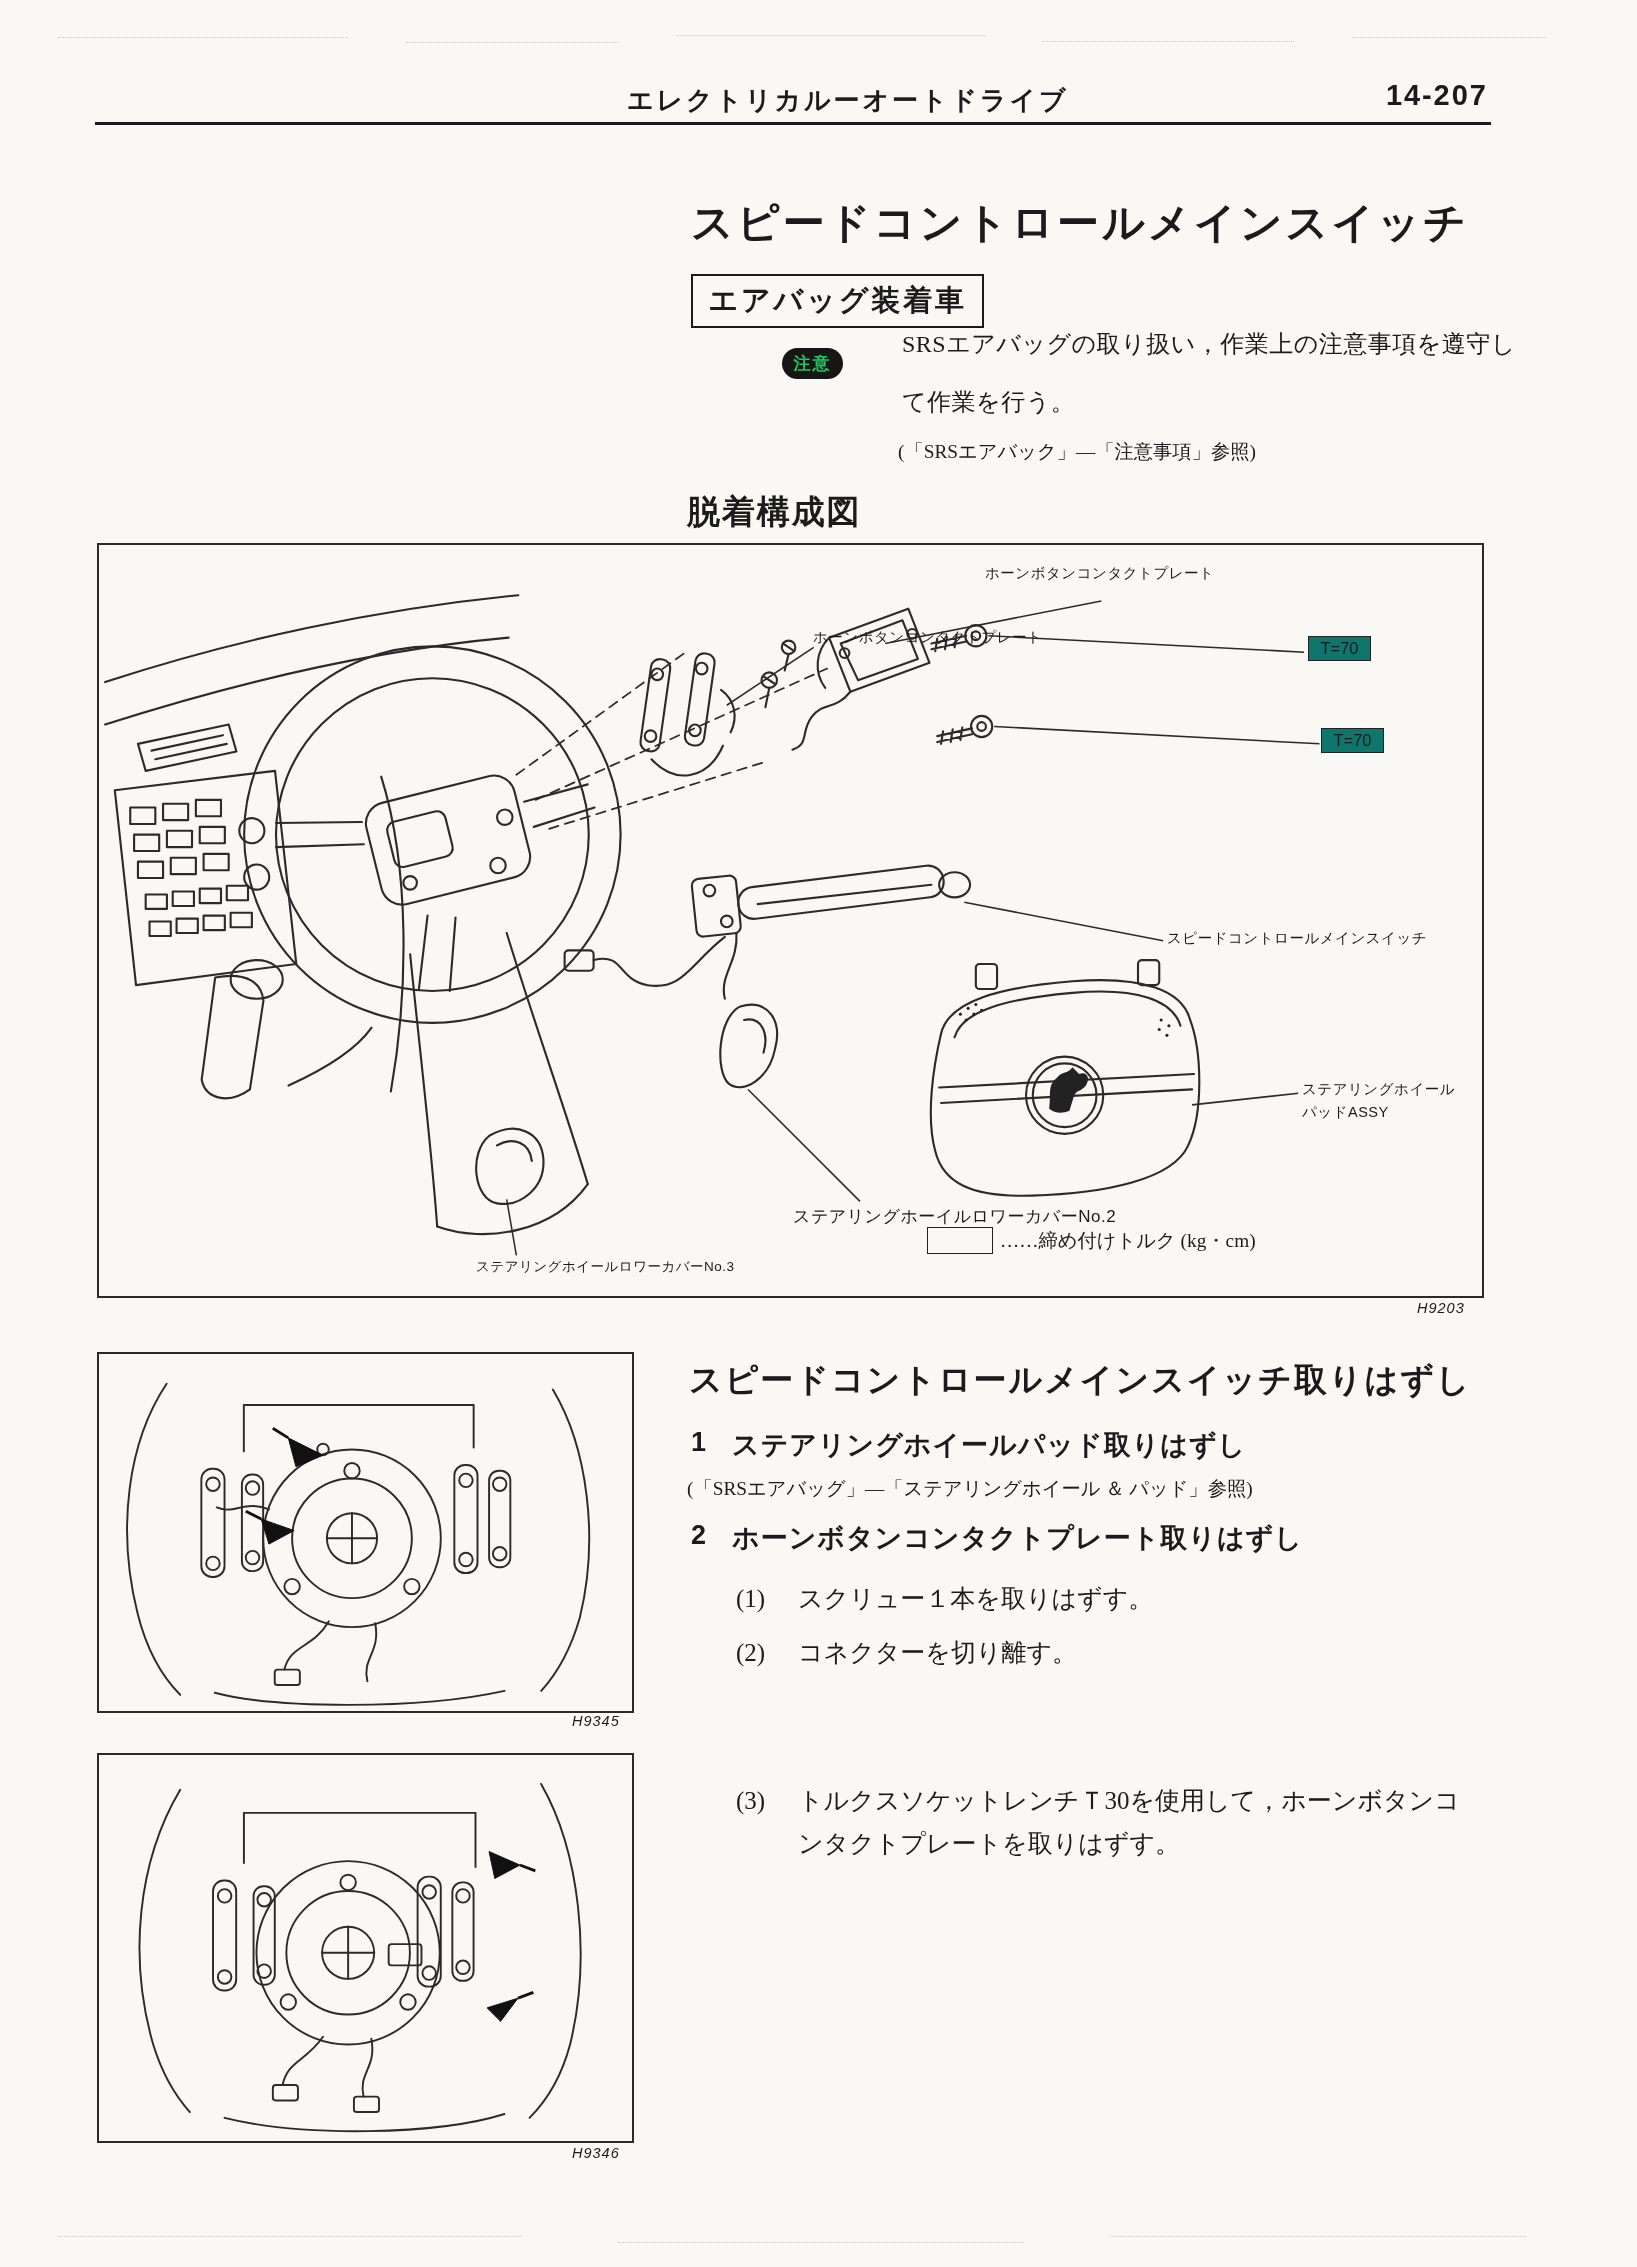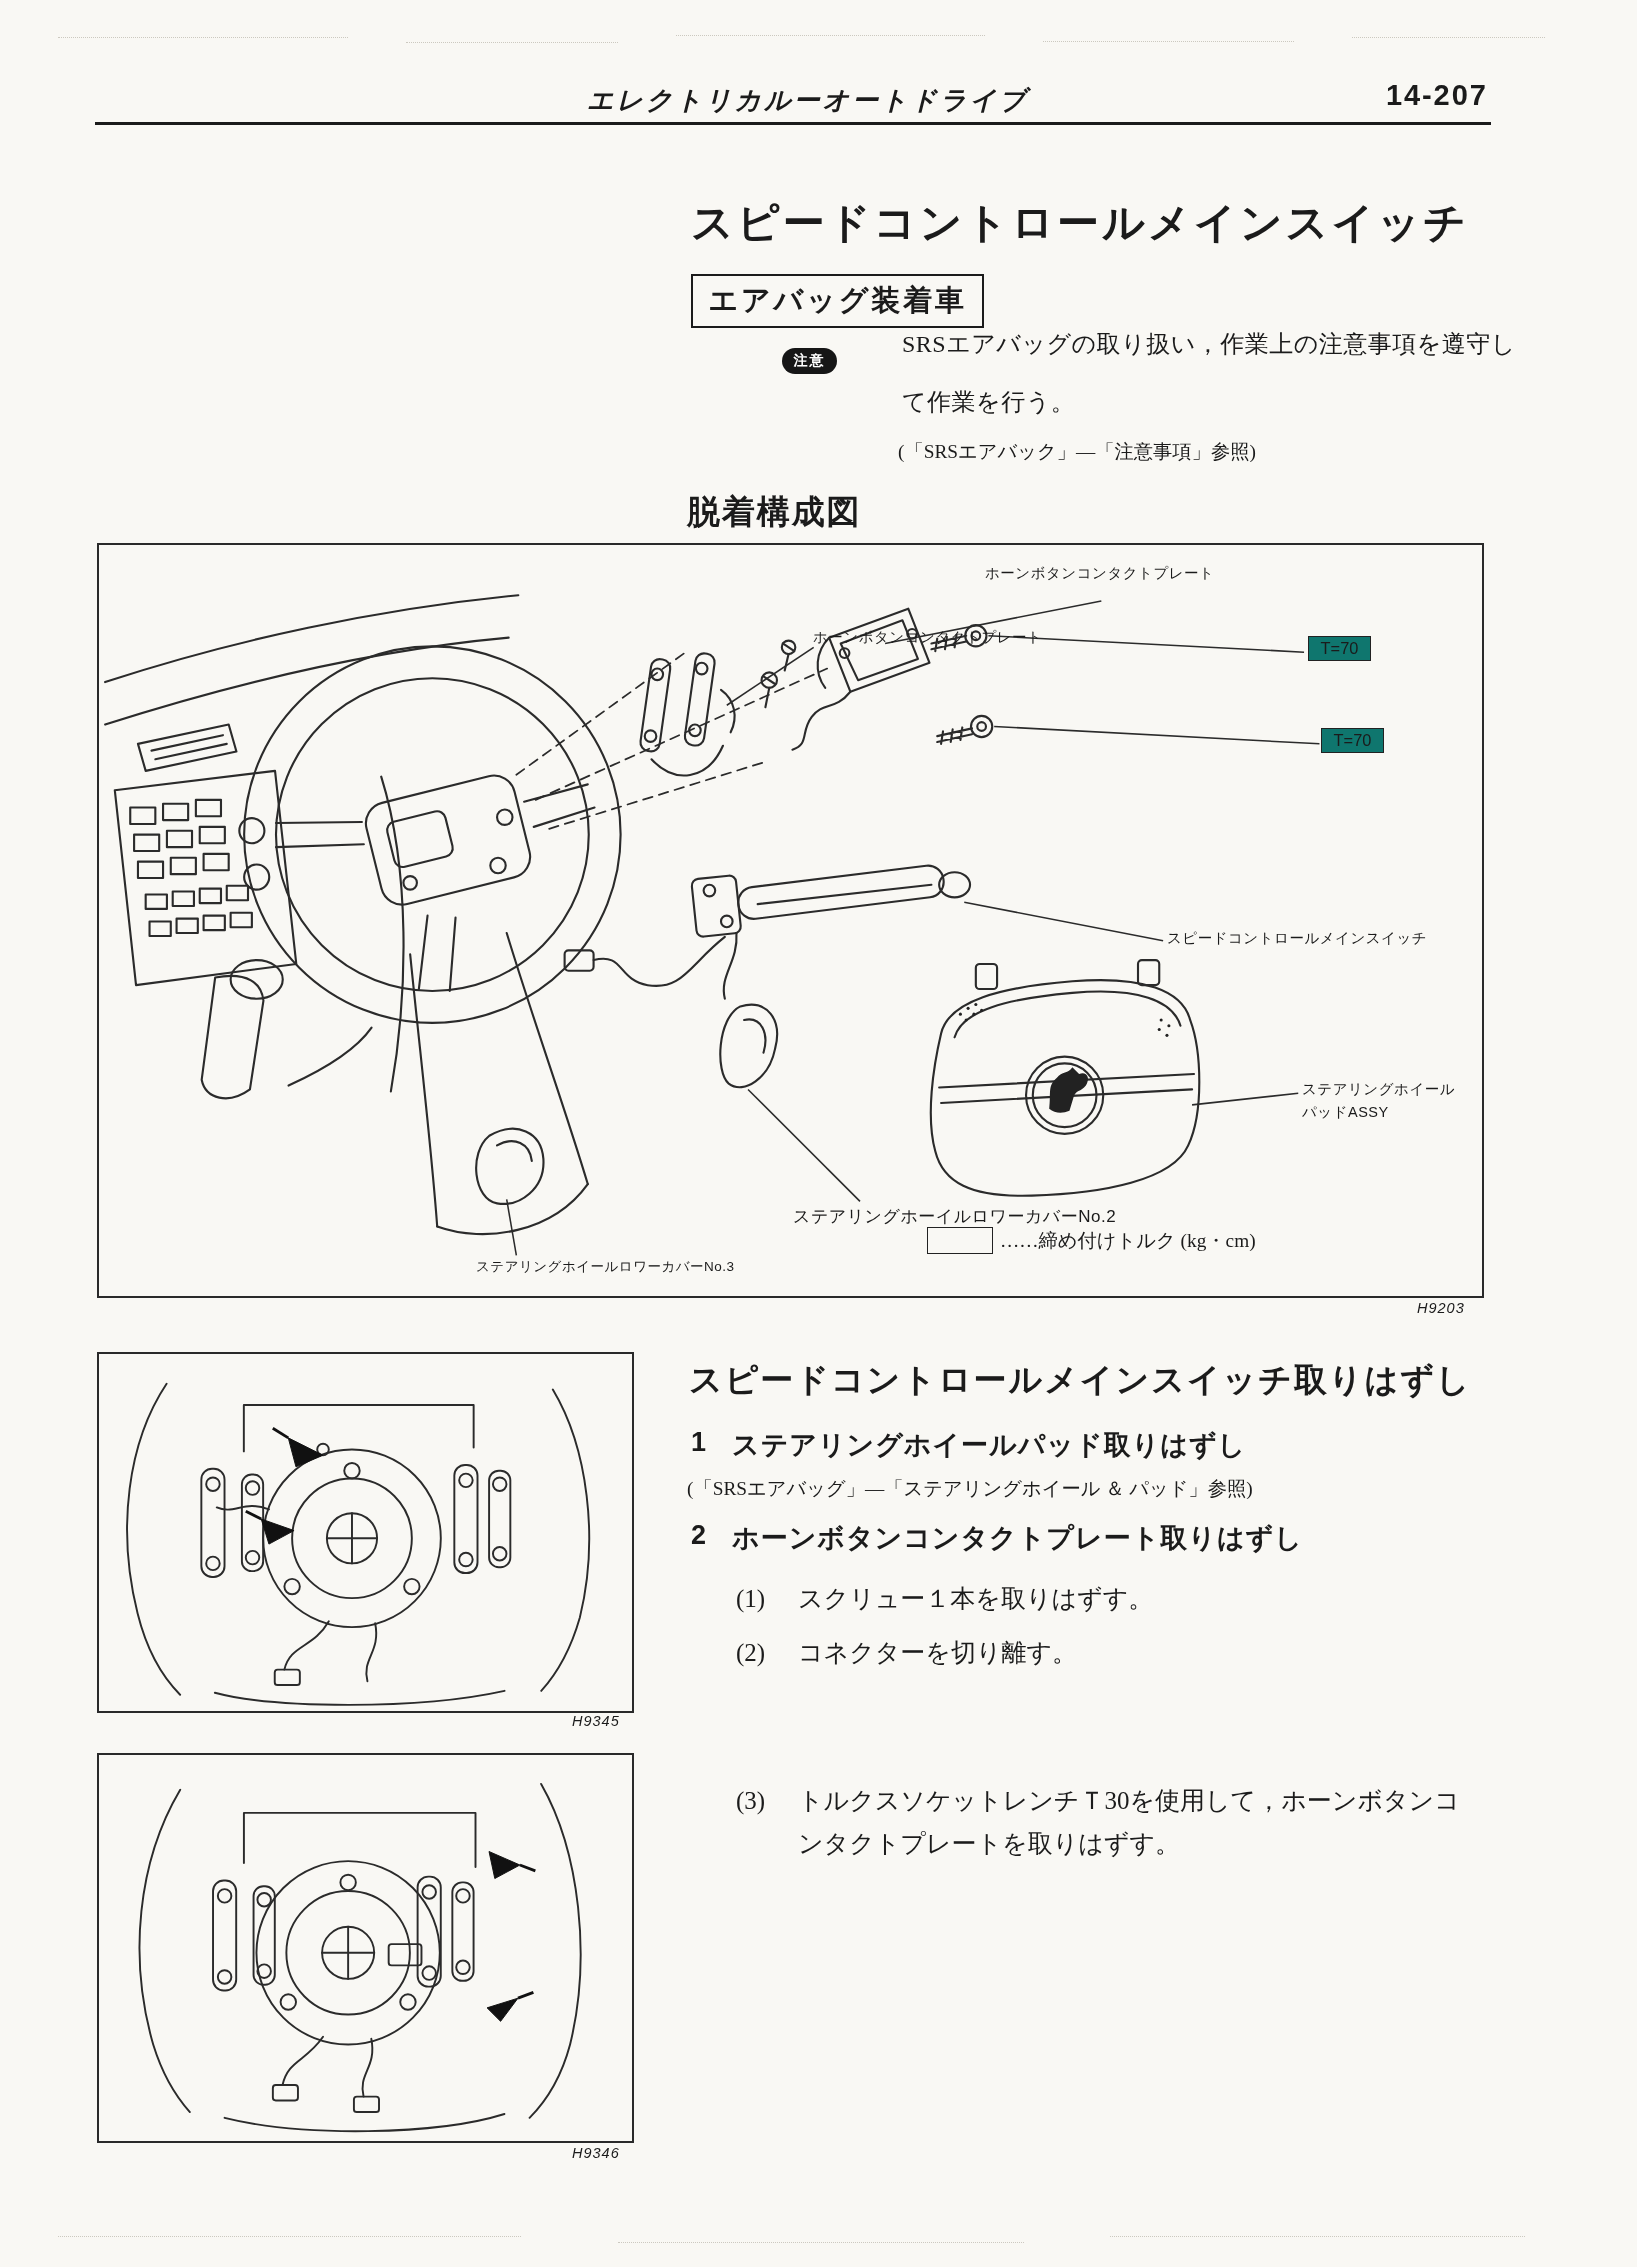--- a/index.html
+++ b/index.html
@@ -1,27 +1,27 @@
 <!DOCTYPE html>
 <html lang="ja"><head>
 <meta charset="utf-8">
 <style>
   html,body{margin:0;padding:0;background:#f9f8f4;}
   .page{position:relative;width:1638px;height:2267px;background:#f9f8f4;color:#1b1b1b;
         font-family:"Liberation Sans","DejaVu Sans",sans-serif;overflow:hidden;}
   .serif{font-family:"Liberation Serif","DejaVu Serif",serif;}
   .noise-seg{position:absolute;height:0;border-top:1.9px dotted #ccc9c0;}
-  .header-title{position:absolute;left:587px;top:83px;font-size:26px;font-weight:bold;letter-spacing:2.9px;font-style:italic;}
+  .header-title{position:absolute;left:627px;top:83px;font-size:26px;font-weight:bold;letter-spacing:2.9px;}
   .page-number{position:absolute;left:1386px;top:79px;font-size:29px;font-weight:bold;letter-spacing:1.9px;}
   .header-rule{position:absolute;left:95px;top:122px;width:1396px;height:2.9px;background:#1b1b1b;}
   .main-title{position:absolute;left:691px;top:195px;font-size:42px;font-weight:bold;letter-spacing:2.9px;}
   .variant-box{position:absolute;left:691px;top:274px;border:2.9px solid #1b1b1b;padding:4.8px 15.4px;
                font-size:29px;font-weight:bold;letter-spacing:2.9px;}
-  .caution-badge{position:absolute;left:782px;top:348px;background:#161616;color:#ffffff;border-radius:15.4px;
-                 padding:3.9px 11.6px;font-size:14px;font-weight:bold;letter-spacing:1.9px;}
+  .caution-badge{position:absolute;left:782px;top:348px;background:#161616;color:#22c55e;border-radius:15.4px;
+                 padding:3.9px 11.6px;font-size:17px;font-weight:bold;letter-spacing:1.9px;}
   .caution-line1{position:absolute;left:902px;top:328px;font-size:24px;letter-spacing:0.5px;}
   .caution-line2{position:absolute;left:902px;top:386px;font-size:24px;letter-spacing:0.5px;}
   .caution-ref{position:absolute;left:898px;top:438px;font-size:19.3px;}
   .section-heading{position:absolute;font-size:33px;font-weight:bold;letter-spacing:1.9px;}
   .diagram-box{position:absolute;left:97px;top:543px;width:1383px;height:751px;border:2.9px solid #2a2a2a;}
   .diagram-box svg,.fig-box svg{position:absolute;left:0;top:0;width:100%;height:100%;}
   .dlabel{position:absolute;font-size:14.5px;white-space:nowrap;letter-spacing:0.5px;}
   .torque-box{position:absolute;border:1.9px solid #222;padding:1.9px 11.6px;font-size:16.4px;background:#0f766e;}
   .legend{position:absolute;left:828px;top:682px;display:flex;align-items:center;gap:7px;}
   .legend-rect{width:64px;height:25px;border:1.9px solid #222;background:#f9f8f4;}

